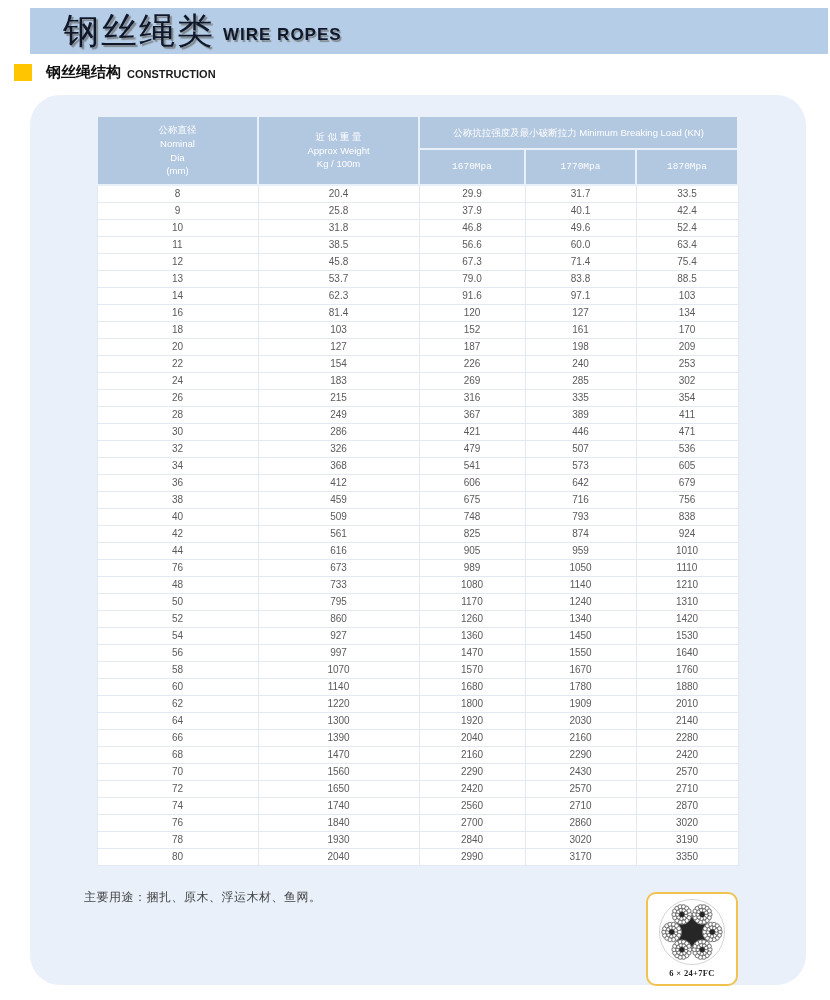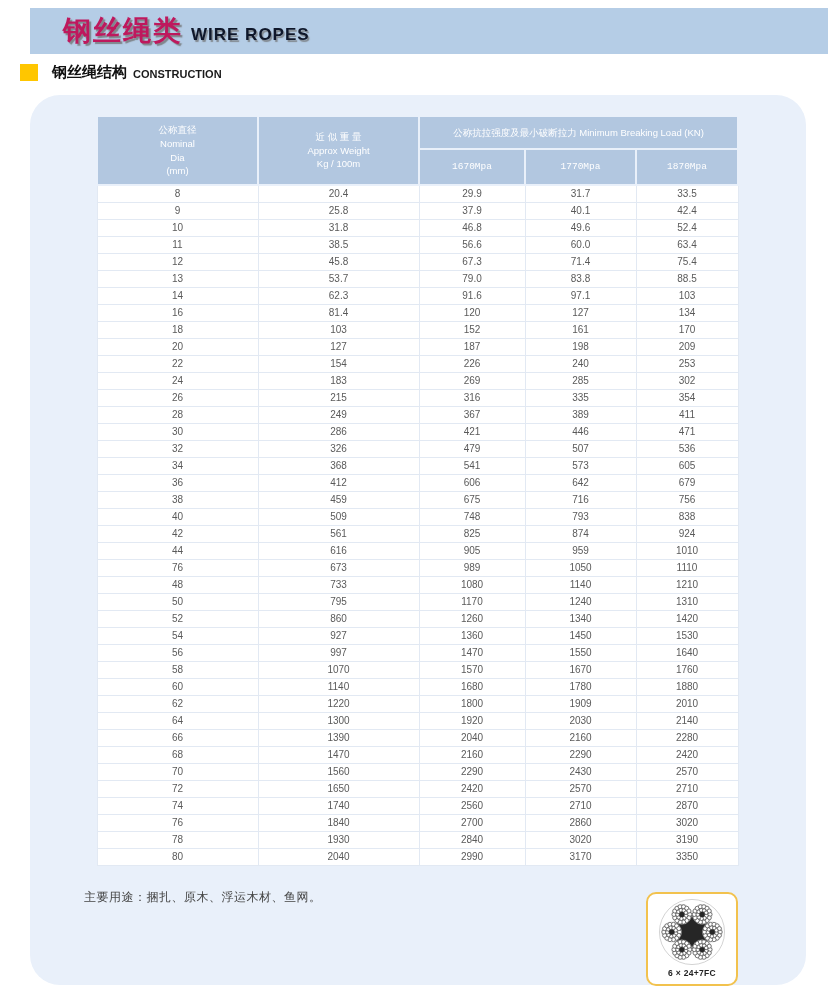--- a/index.html
+++ b/index.html
@@ -2,27 +2,27 @@
 <html><head>
 <meta charset="utf-8">
 <style>
   * { margin:0; padding:0; box-sizing:border-box; }
   body { background:#ffffff; font-family:"Liberation Sans", sans-serif; }
   .page { position:relative; width:830px; height:1000px; background:#ffffff; overflow:hidden; }
 
   
   .banner { position:absolute; left:30px; top:8px; width:798px; height:46px;
             background:#b5cde6; display:flex; align-items:center; padding-left:33px; }
-  .banner .title-cn { font-size:28px; font-weight:bold; color:#be185d; letter-spacing:2px;
+  .banner .title-cn { font-size:36px; font-weight:normal; color:#0f172a; letter-spacing:2px;
             text-shadow:2px 2px 1px rgba(110,110,110,0.75); }
   .banner .title-en { font-size:17px; font-weight:bold; color:#0f172a; margin-left:8px; margin-top:8px;
             letter-spacing:1px; text-shadow:1.5px 1.5px 1px rgba(110,110,110,0.7); }
 
   
-  .section-head { position:absolute; left:20px; top:63px; height:19px; display:flex; align-items:center; }
+  .section-head { position:absolute; left:14px; top:63px; height:19px; display:flex; align-items:center; }
   .bullet { width:18px; height:17px; background:#ffc600; display:inline-block; }
   .sec-cn { font-size:15px; font-weight:bold; color:#111; margin-left:14px; }
   .sec-en { font-size:11px; font-weight:bold; color:#1a1a1a; margin-left:6px; margin-top:2px; }
 
   
   .panel { position:absolute; left:30px; top:95px; width:776px; height:890px; background:#e9f0fa;border-radius:30px; }
 
   
   table.spec { position:absolute; left:66px; top:20px; width:641px; border-collapse:collapse; table-layout:fixed; }
   table.spec col.c1 { width:161px; } table.spec col.c2 { width:161px; }
@@ -35,21 +35,21 @@
                   text-align:center; font-size:10px; color:#5a5a5a; }
 
   
   .usage { position:absolute; left:54px; top:794px; font-size:12px; color:#444444; letter-spacing:0.5px;text-align:right; }
 
   
   .rope-box { position:absolute; left:616px; top:797px; width:92px; height:94px; background:#ffffff;
               border:2px solid #f2c24e; border-radius:10px; display:flex; flex-direction:column;
               align-items:center; justify-content:flex-start; padding-top:3px; }
   .rope-box svg { width:70px; height:70px; }
-  .rope-label { font-size:8.5px; font-weight:bold; color:#222222; margin-top:1px; letter-spacing:0.3px; }
+  .rope-label { font-size:8.5px; font-weight:bold; color:#222222; margin-top:1px; letter-spacing:0.3px;font-family:Liberation Serif, serif; }
 </style>
 </head>
 <body>
 
 <div class="page">
 
   <div class="banner">
     <span class="title-cn">钢丝绳类</span>
     <span class="title-en">WIRE ROPES</span>
   </div>

